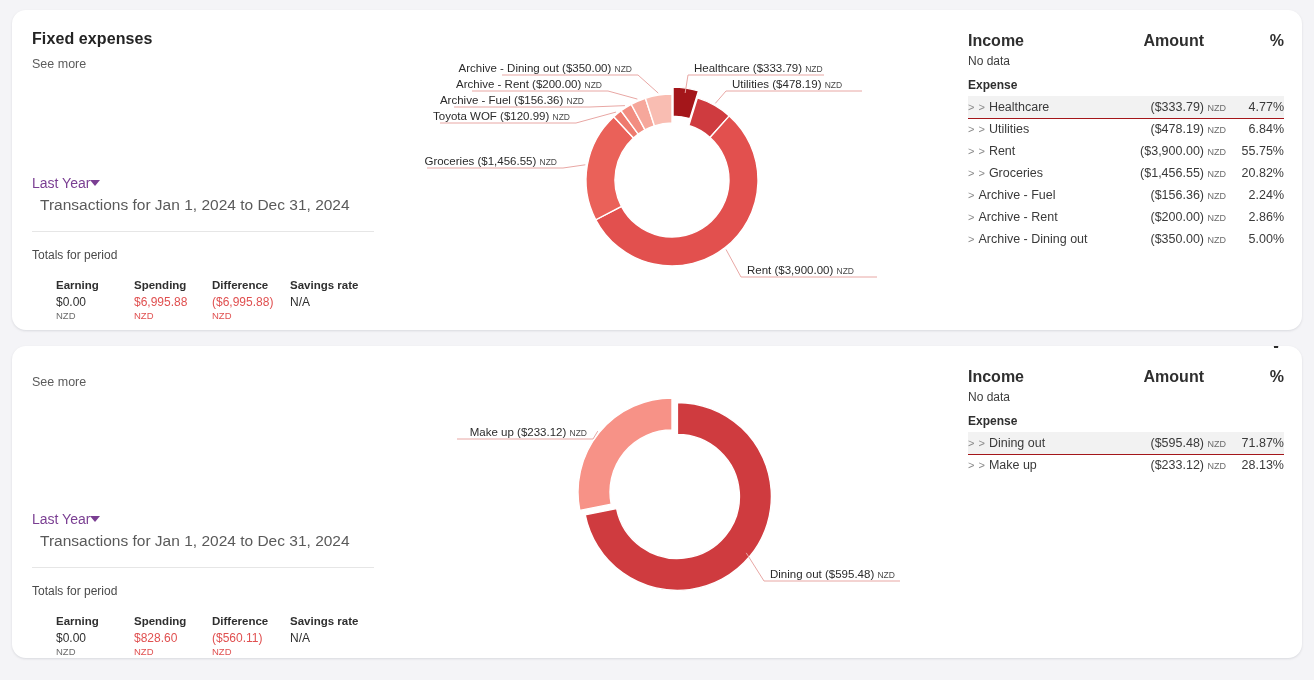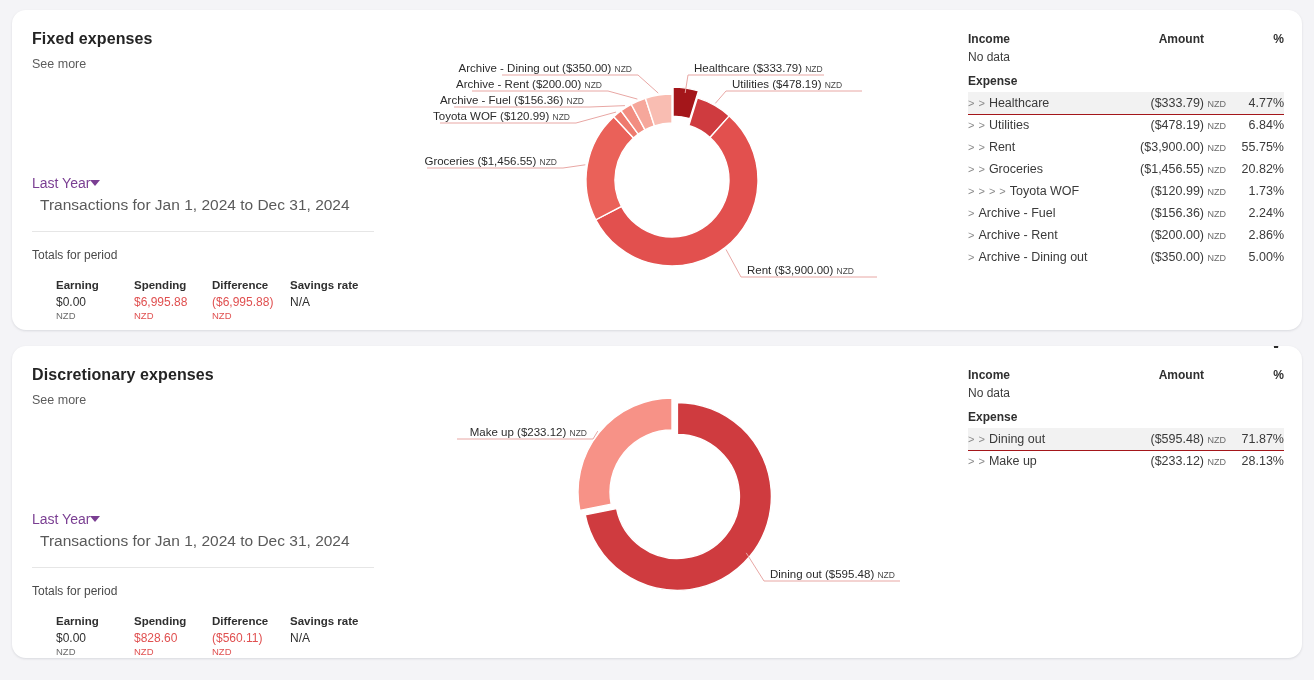--- a/index.html
+++ b/index.html
@@ -67,21 +67,21 @@
   
   .chart-col { flex: 1; position: relative; }
   .chart-svg { position: absolute; left: 0; top: 0; }
 
   
   .table-col {
     width: 352px; padding: 22px 18px 0 18px; position: relative;
   }
   .tbl { width: 100%; border-collapse: collapse; }
   .tbl th {
-    font-size: 12px; font-weight: bold; color: #2f2f2f; padding: 0 0 3px 0;
+    font-size: 16px; font-weight: bold; color: #2f2f2f; padding: 0 0 3px 0;
   }
   .th-name { text-align: left; }
   .th-amt { text-align: right; padding-right: 26px !important; }
   .th-pct { text-align: right; width: 54px; }
   .nodata { font-size: 12px; color: #3c3c3c; padding-top: 1px; padding-bottom: 10px; }
   .group-row td {
     font-size: 12px; font-weight: bold; color: #2f2f2f; padding: 0 0 4px 0;
   }
   .row { height: 22px; margin-top: 48px; }
   .row td { font-size: 12.5px; color: #3a3a3a; padding: 3px 0; vertical-align: middle; }
@@ -240,25 +240,20 @@
                 <td class="c-name indent1"><span class="chev">&gt;</span><span class="chev">&gt;</span>Rent</td>
                 <td class="c-amt">($3,900.00)<span class="cur-sm">NZD</span></td>
                 <td class="c-pct">55.75%</td>
               </tr>
               <tr class="row">
                 <td class="c-name indent1"><span class="chev">&gt;</span><span class="chev">&gt;</span>Groceries</td>
                 <td class="c-amt">($1,456.55)<span class="cur-sm">NZD</span></td>
                 <td class="c-pct">20.82%</td>
               </tr>
               <tr class="row">
-                <td class="c-name indent1"><span class="chev">&gt;</span><span class="chev">&gt;</span><span class="chev">&gt;</span><span class="chev">&gt;</span>Toyota WOF</td>
-                <td class="c-amt">($120.99)<span class="cur-sm">NZD</span></td>
-                <td class="c-pct">1.73%</td>
-              </tr>
-              <tr class="row">
                 <td class="c-name indent1"><span class="chev">&gt;</span>Archive - Fuel</td>
                 <td class="c-amt">($156.36)<span class="cur-sm">NZD</span></td>
                 <td class="c-pct">2.24%</td>
               </tr>
               <tr class="row">
                 <td class="c-name indent1"><span class="chev">&gt;</span>Archive - Rent</td>
                 <td class="c-amt">($200.00)<span class="cur-sm">NZD</span></td>
                 <td class="c-pct">2.86%</td>
               </tr>
               <tr class="row">
@@ -276,21 +271,20 @@
   <div class="card card-2">
     <div class="gear-btn">
       <svg viewBox="0 0 24 24" width="20" height="20" aria-hidden="true">
         <path fill="#2b2b2b" d="M19.14 12.94a7.07 7.07 0 0 0 .06-.94 7.07 7.07 0 0 0-.06-.94l2.03-1.58a.5.5 0 0 0 .12-.64l-1.92-3.32a.5.5 0 0 0-.6-.22l-2.39.96a7.03 7.03 0 0 0-1.62-.94l-.36-2.54a.5.5 0 0 0-.5-.42h-3.84a.5.5 0 0 0-.5.42l-.36 2.54c-.59.24-1.13.56-1.62.94l-2.39-.96a.5.5 0 0 0-.6.22L2.77 8.84a.5.5 0 0 0 .12.64l2.03 1.58a7.07 7.07 0 0 0 0 1.88l-2.03 1.58a.5.5 0 0 0-.12.64l1.92 3.32c.12.21.37.3.6.22l2.39-.96c.49.38 1.03.7 1.62.94l.36 2.54c.04.24.25.42.5.42h3.84c.25 0 .46-.18.5-.42l.36-2.54c.59-.24 1.13-.56 1.62-.94l2.39.96c.23.08.48-.1.6-.22l1.92-3.32a.5.5 0 0 0-.12-.64l-2.03-1.58zM12 15.6A3.6 3.6 0 1 1 12 8.4a3.6 3.6 0 0 1 0 7.2z"></path>
       </svg>
     </div>
 
     <div class="card-inner">
 
       <div class="summary">
-        <div class="card-title">Discretionary expenses</div>
         <div class="see-more">See more</div>
 
         <div class="period-select">
           <span>Last Year</span>
           <span class="caret"></span>
         </div>
 
         <div class="tx-range">Transactions for Jan 1, 2024 to Dec 31, 2024</div>
         <div class="hr"></div>
         <div class="totals-label">Totals for period</div>

